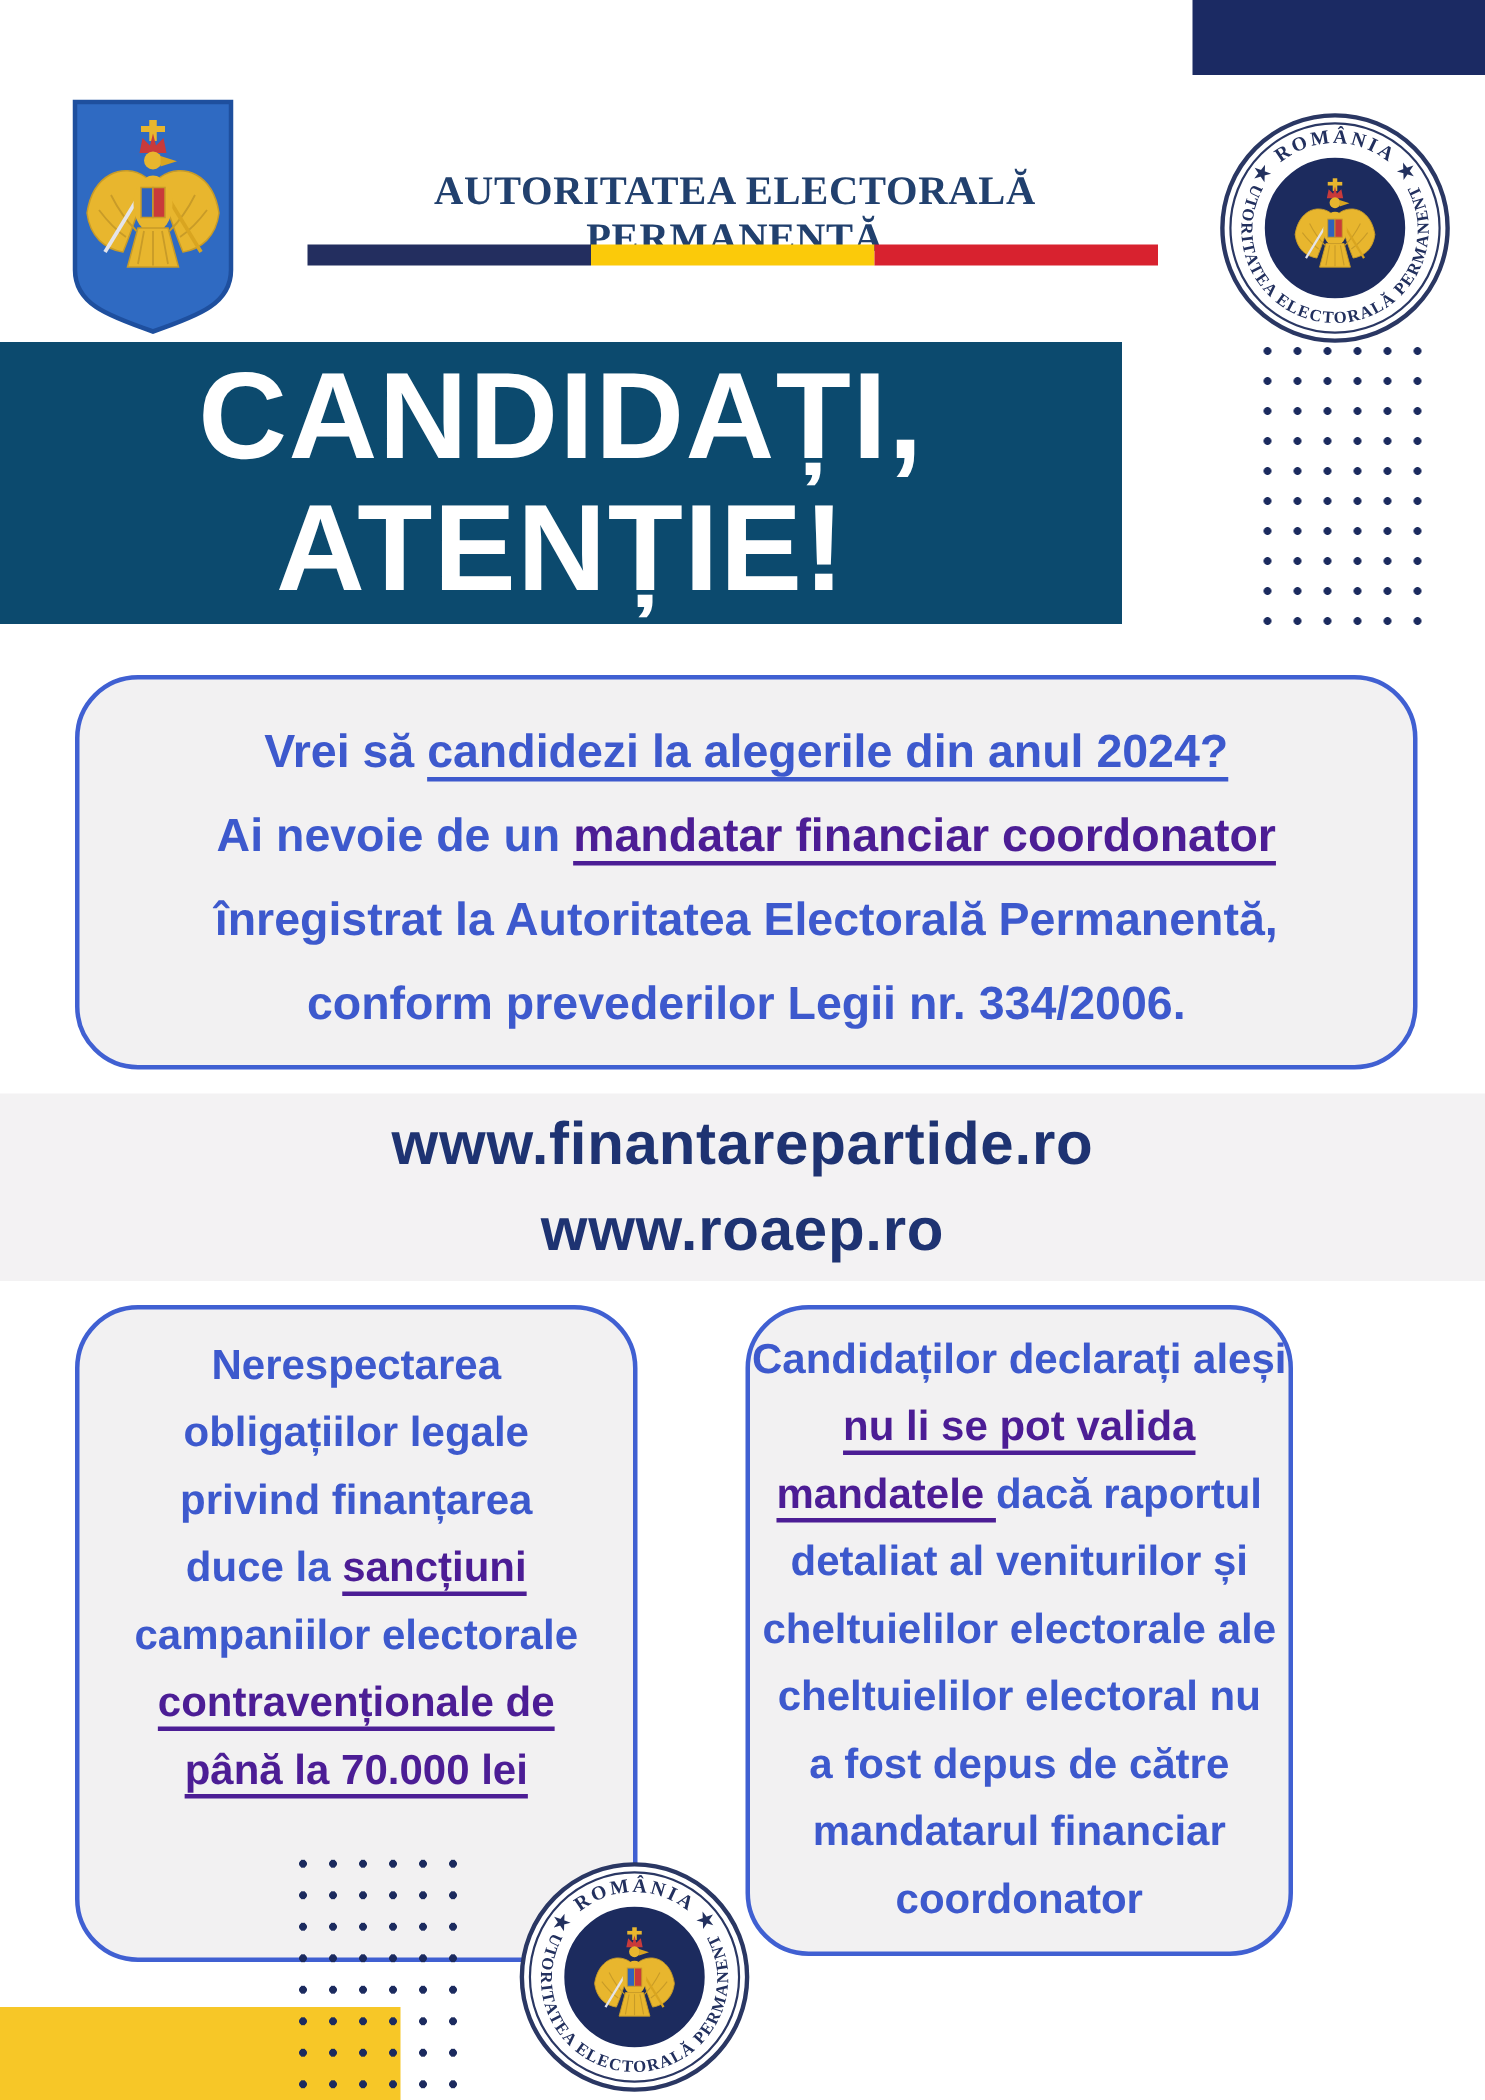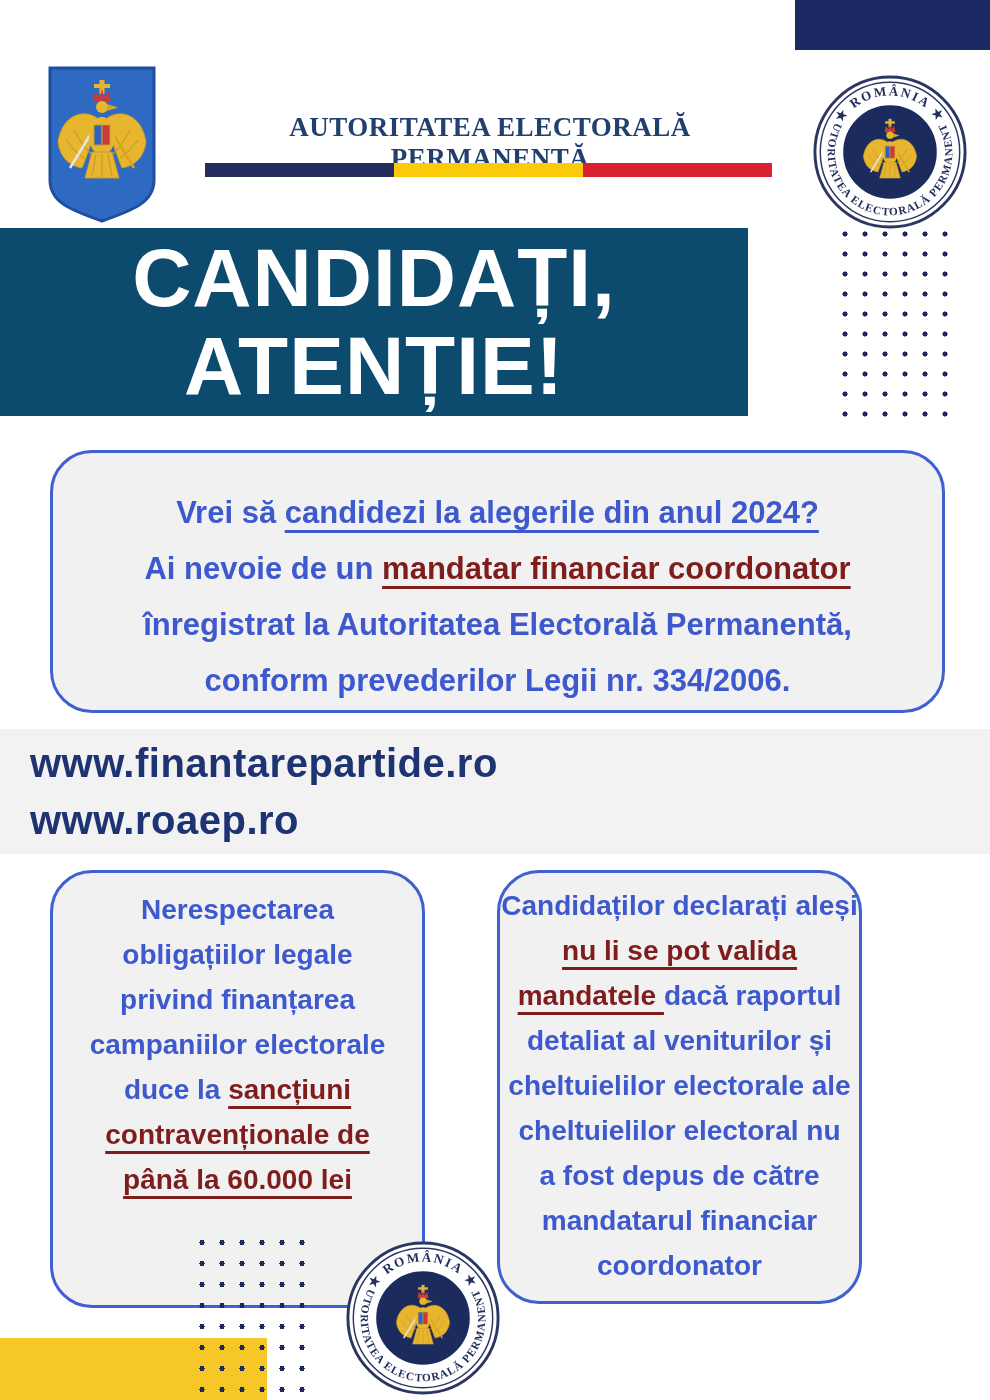--- a/index.html
+++ b/index.html
@@ -22,30 +22,30 @@
           letter-spacing:1px;padding-top:6px;box-sizing:border-box;}
 
   
   .dots{background-image:radial-gradient(circle,#1b2a5e 2.5px,rgba(0,0,0,0) 2.6px);}
   .dots-tr{left:835px;top:224px;width:120px;height:200px;background-size:20px 20px;}
   .dots-bl{left:192px;top:1232px;width:120px;height:168px;background-size:20px 21px;z-index:3;}
 
   
   .info-box{background:#f2f1f2;border:3px solid #4060d2;border-radius:42px;
             box-sizing:border-box;text-align:center;font-weight:700;color:#3d59cd;}
-  .box-main{left:50px;top:450px;width:895px;height:263px;font-size:31px;line-height:56px;padding-top:32px;}
+  .box-main{left:50px;top:450px;width:895px;height:263px;font-size:31px;line-height:56px;padding-top:20px;}
   .box-left{left:50px;top:870px;width:375px;height:438px;font-size:28px;line-height:45px;padding-top:14px;}
   .box-right{left:497px;top:870px;width:365px;height:434px;font-size:28px;line-height:45px;padding-top:10px;}
-  .seg-red{color:#7f1d1d;}
+  .seg-red{color:#4c1d95;}
   .u{text-decoration-line:underline;text-decoration-thickness:3px;text-underline-offset:7px;}
 
   
   .links-band{left:0;top:729px;width:990px;height:125px;background:#f3f2f3;
               display:flex;flex-direction:column;justify-content:center;align-items:center;}
-  .links-band .inner{width:930px;text-align:left;color:#1e3372;font-weight:800;
+  .links-band .inner{width:930px;text-align:center;color:#1e3372;font-weight:800;
                      font-size:40px;line-height:57px;letter-spacing:.5px;}
 
   
   .yellow-block{left:0;top:1338px;width:267px;height:62px;background:#f7c727;z-index:1;}
   .seal-top{left:812px;top:74px;width:156px;height:156px;}
   .seal-bottom{left:345px;top:1240px;width:156px;height:156px;z-index:4;}
   .coa{left:46px;top:64px;width:112px;height:160px;}
 </style>
 </head>
 <body>
@@ -126,24 +126,24 @@
     <div class="inner">
       <div>www.finantarepartide.ro</div>
       <div>www.roaep.ro</div>
     </div>
   </div>
 
   <div class="abs info-box box-left">
     <div>Nerespectarea</div>
     <div>obligațiilor legale</div>
     <div>privind finanțarea</div>
+    <div><span>duce la </span><span class="u seg-red">sancțiuni</span></div>
     <div>campaniilor electorale</div>
-    <div><span>duce la </span><span class="u seg-red">sancțiuni</span></div>
     <div class="u seg-red">contravenționale de</div>
-    <div class="u seg-red">până la 60.000 lei</div>
+    <div class="u seg-red">până la 70.000 lei</div>
   </div>
 
   <div class="abs info-box box-right">
     <div>Candidaților declarați aleși</div>
     <div class="u seg-red">nu li se pot valida</div>
     <div><span class="u seg-red">mandatele </span><span>dacă raportul</span></div>
     <div>detaliat al veniturilor și</div>
     <div>cheltuielilor electorale ale</div>
     <div>cheltuielilor electoral nu</div>
     <div>a fost depus de către</div>

